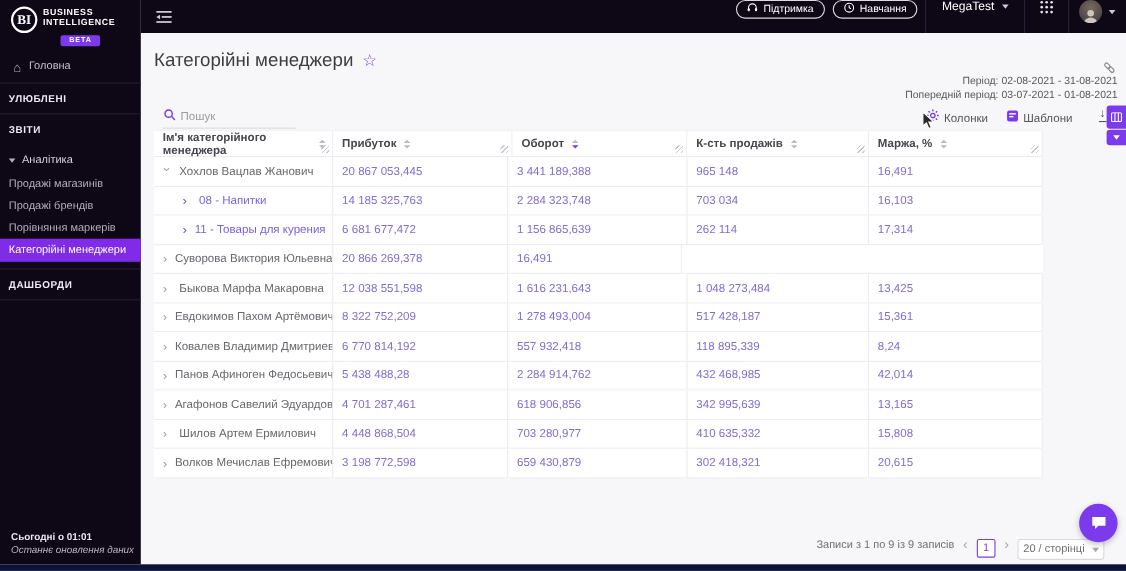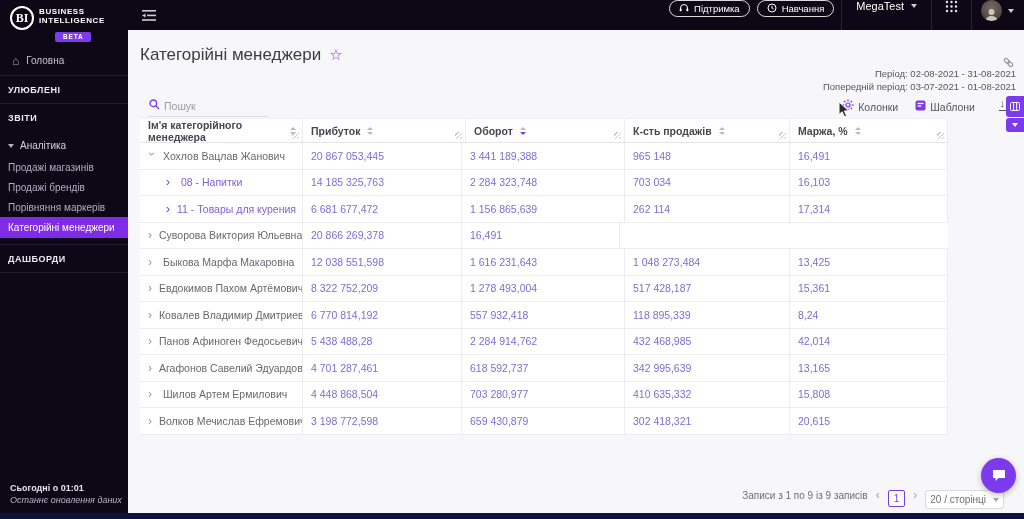--- a/index.html
+++ b/index.html
@@ -420,21 +420,21 @@
     <div class="td w3 c-num">432 468,985</div>
     <div class="td w4 c-num">42,014</div>
   </div>
 
   <div class="trow">
     <div class="td w0">
       <span class="chev">›</span>
       <span class="rname">Агафонов Савелий Эдуардович</span>
     </div>
     <div class="td w1 c-num">4 701 287,461</div>
-    <div class="td w2 c-num">618 592,737</div>
+    <div class="td w2 c-num">618 906,856</div>
     <div class="td w3 c-num">342 995,639</div>
     <div class="td w4 c-num">13,165</div>
   </div>
 
   <div class="trow">
     <div class="td w0">
       <span class="chev">›</span>
       <span class="rname">Шилов Артем Ермилович</span>
     </div>
     <div class="td w1 c-num">4 448 868,504</div>

